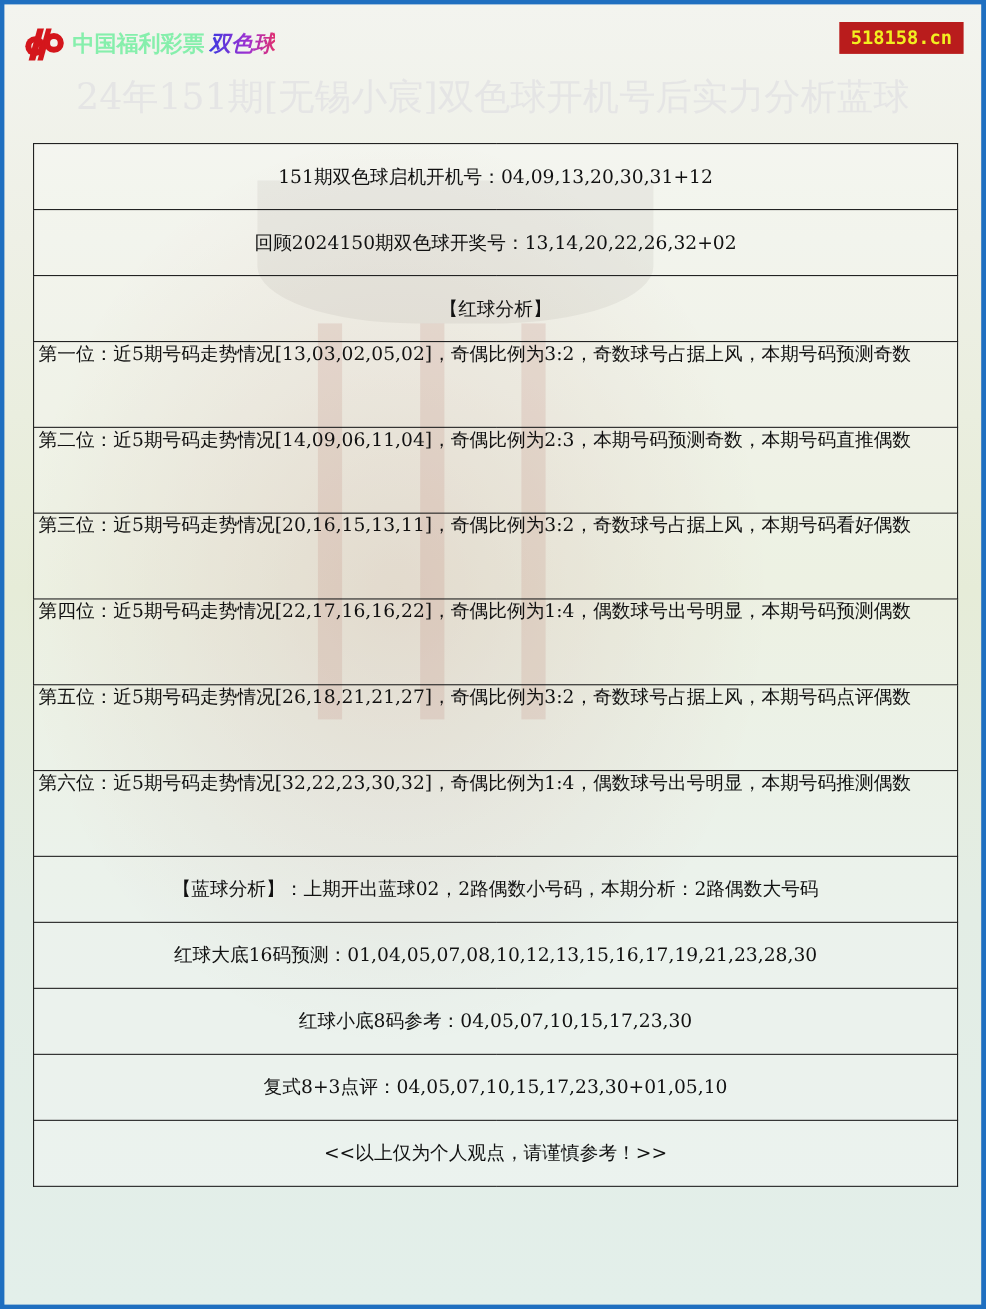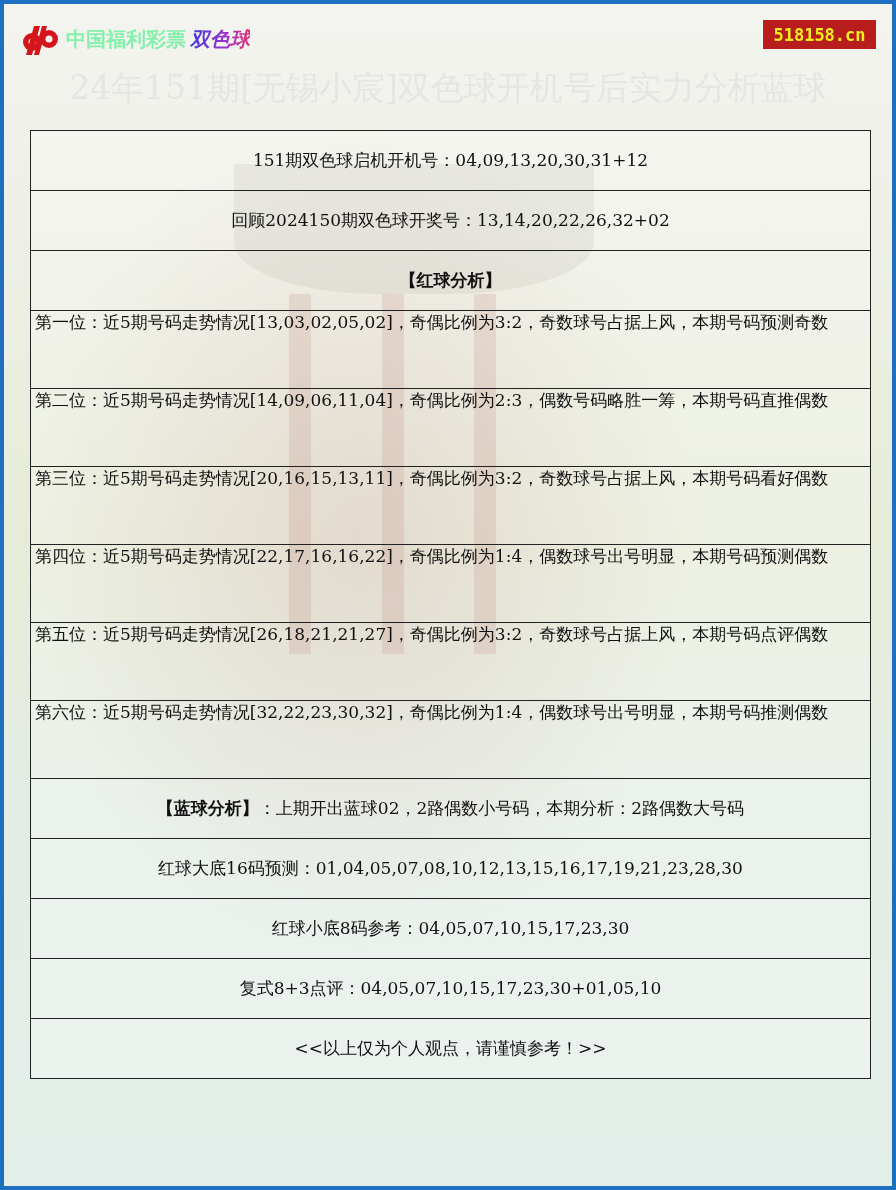--- a/index.html
+++ b/index.html
@@ -47,21 +47,21 @@
   table.main {
     position: absolute; left: 30px; top: 130px; width: 841px;
     border-collapse: collapse; table-layout: fixed;
     color: #111; font-size: 17px;
   }
   table.main td {
     border: 1px solid #222; padding: 0 4px; background: rgba(255,255,255,0.28);
   }
   td.center { text-align: center; height: 59px; }
   td.left { text-align: left; vertical-align: top; height: 77px; padding-top: 10px; line-height: 23px; }
-  .bold { font-weight: bold; }
+  .bold { font-weight: normal; }
 </style>
 </head>
 <body>
 
 <div class="frame">
   <div class="roof"></div>
   <div class="pillar" style="left:285px;top:290px;width:22px;height:360px;"></div>
   <div class="pillar" style="left:378px;top:290px;width:22px;height:360px;"></div>
   <div class="pillar" style="left:470px;top:290px;width:22px;height:360px;"></div>
 </div>
@@ -95,21 +95,21 @@
   <tr>
     <td colspan="2" class="center">回顾2024150期双色球开奖号：13,14,20,22,26,32+02</td>
   </tr>
   <tr>
     <td colspan="2" class="center bold">【红球分析】</td>
   </tr>
   <tr>
     <td colspan="2" class="left">第一位：近5期号码走势情况[13,03,02,05,02]，奇偶比例为3:2，奇数球号占据上风，本期号码预测奇数</td>
   </tr>
   <tr>
-    <td colspan="2" class="left">第二位：近5期号码走势情况[14,09,06,11,04]，奇偶比例为2:3，偶数号码略胜一筹，本期号码直推偶数</td>
+    <td colspan="2" class="left">第二位：近5期号码走势情况[14,09,06,11,04]，奇偶比例为2:3，本期号码预测奇数，本期号码直推偶数</td>
   </tr>
   <tr>
     <td colspan="2" class="left">第三位：近5期号码走势情况[20,16,15,13,11]，奇偶比例为3:2，奇数球号占据上风，本期号码看好偶数</td>
   </tr>
   <tr>
     <td colspan="2" class="left">第四位：近5期号码走势情况[22,17,16,16,22]，奇偶比例为1:4，偶数球号出号明显，本期号码预测偶数</td>
   </tr>
   <tr>
     <td colspan="2" class="left">第五位：近5期号码走势情况[26,18,21,21,27]，奇偶比例为3:2，奇数球号占据上风，本期号码点评偶数</td>
   </tr>

